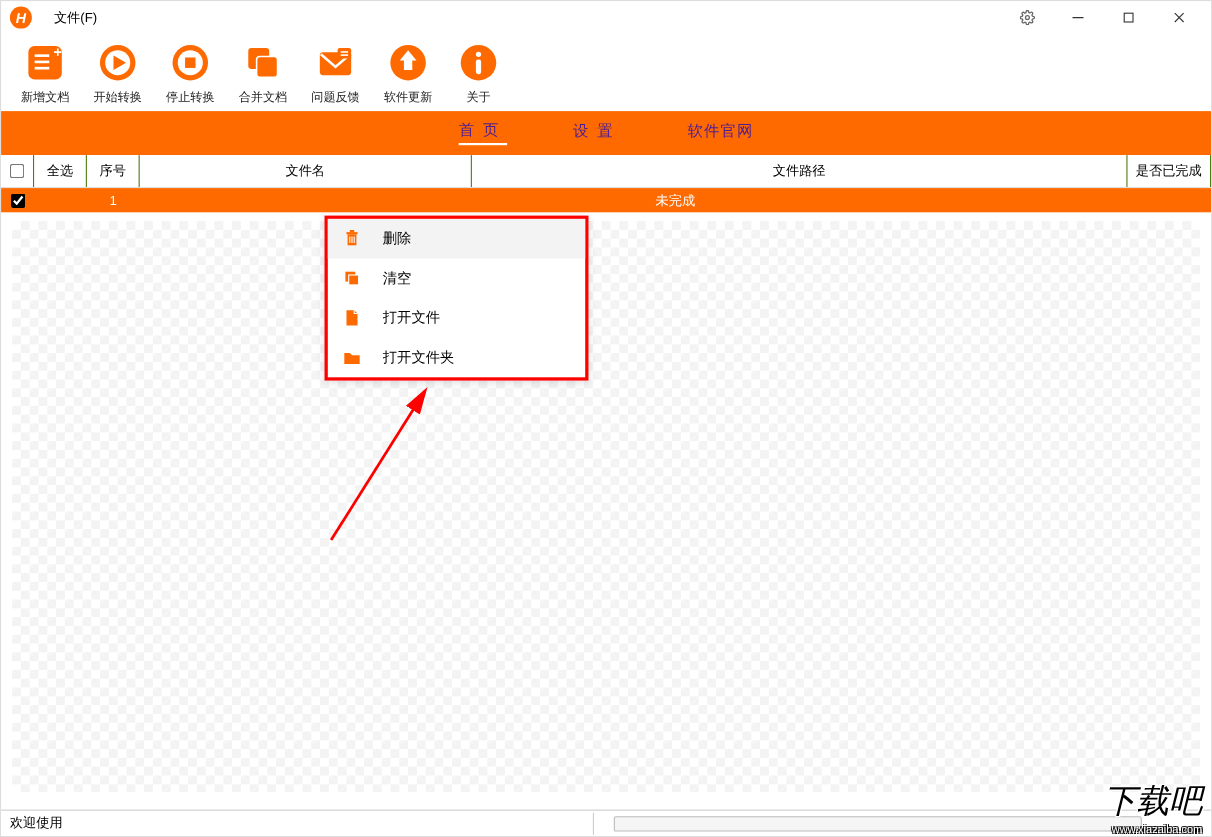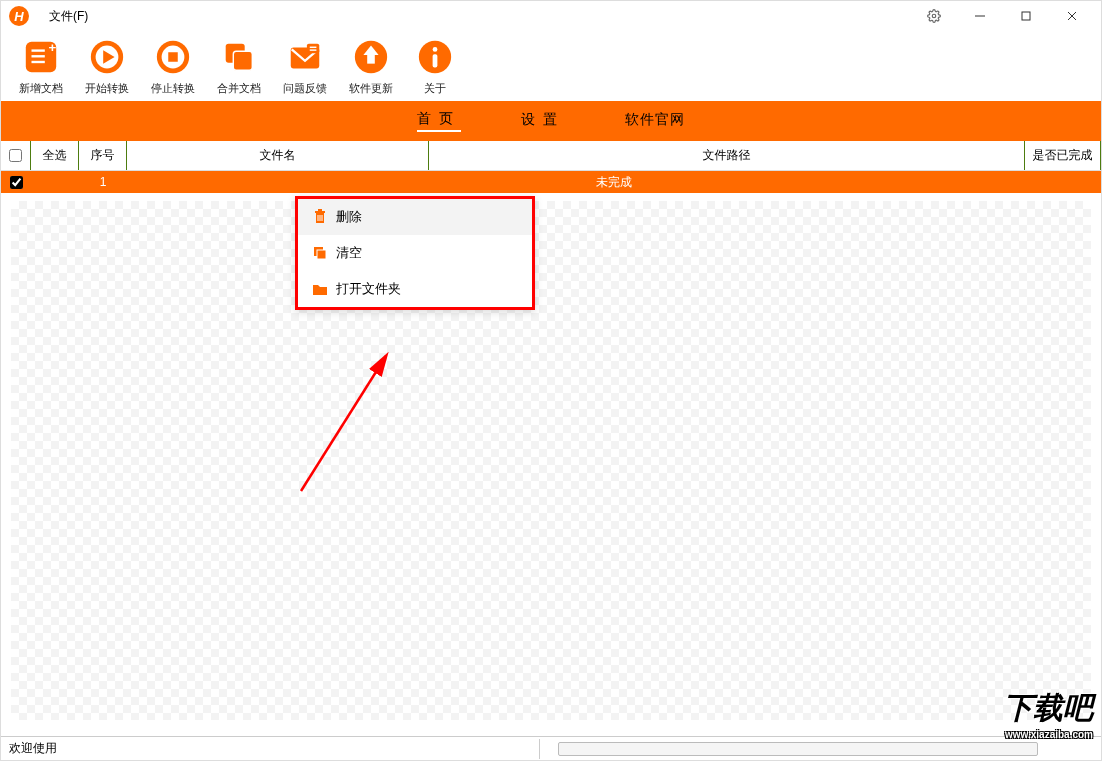--- a/index.html
+++ b/index.html
@@ -12,21 +12,21 @@
     .tb-btn { width: 42px; height: 28px; display: flex; align-items: center; justify-content: center; cursor: pointer; }
     .tb-btn svg { width: 14px; height: 14px; }
     
     .toolbar { height: 70px; display: flex; align-items: center; padding: 0 18px; gap: 22px; }
     .tool-item { display: flex; flex-direction: column; align-items: center; gap: 4px; cursor: pointer; }
     .tool-icon { width: 40px; height: 40px; display: flex; align-items: center; justify-content: center; }
     .tool-icon svg { width: 38px; height: 38px; }
     .tool-label { font-size: 11px; color: #222; }
     
     .nav-bar { height: 40px; background: #ff6a00; display: flex; align-items: center; justify-content: center; gap: 60px; }
-    .nav-item { color: #000000; font-size: 14px; letter-spacing: 8px; cursor: pointer; padding-bottom: 2px; }
+    .nav-item { color: #4c1d95; font-size: 14px; letter-spacing: 8px; cursor: pointer; padding-bottom: 2px; }
     .nav-item.active { border-bottom: 2px solid #fff; }
     
     .table-header { height: 30px; display: flex; border-bottom: 1px solid #ddd; background: #fff; }
     .th { display: flex; align-items: center; justify-content: center; font-size: 12px; border-right: 1px solid #4d7c0f; }
     .th-check { width: 30px; }
     .th-selall { width: 48px; }
     .th-seq { width: 48px; }
     .th-name { width: 302px; }
     .th-path { width: 596px; }
     .th-status { flex: 1; }
@@ -47,32 +47,32 @@
         linear-gradient(-45deg, #f3f3f3 25%, transparent 25%),
         linear-gradient(45deg, transparent 75%, #f3f3f3 75%),
         linear-gradient(-45deg, transparent 75%, #f3f3f3 75%);
       background-size: 16px 16px;
       background-position: 0 0, 0 8px, 8px -8px, -8px 0px;
       background-color: #fff;
       z-index: -1;
     }
     
     .context-menu { position: absolute; top: 195px; left: 294px; width: 240px; background: #fff; border: 3px solid #ff0000; box-shadow: 0 2px 8px rgba(0,0,0,0.15); z-index: 10; }
-    .ctx-item { height: 36px; display: flex; align-items: center; padding: 0 14px; gap: 8px; font-size: 13px; cursor: pointer; }
+    .ctx-item { height: 36px; display: flex; align-items: center; padding: 0 14px; gap: 20px; font-size: 13px; cursor: pointer; }
     .ctx-item.hover { background: #f3f3f3; }
     .ctx-icon { width: 16px; height: 16px; display: flex; align-items: center; justify-content: center; }
     .ctx-icon svg { width: 16px; height: 16px; }
     
     .arrow { position: absolute; top: 340px; left: 290px; z-index: 5; pointer-events: none; }
     
     .statusbar { position: absolute; bottom: 0; left: 0; right: 0; height: 24px; border-top: 1px solid #ccc; display: flex; align-items: center; font-size: 12px; padding: 0 8px; background: #fff; gap: 12px; }
     .status-divider { border-left: 1px solid #ccc; height: 20px; margin-left: 470px; margin-right: 6px; }
     .progress-track { width: 480px; height: 14px; border: 1px solid #bbb; border-radius: 2px; background: #f5f5f5; }
     
-    .watermark { position: absolute; bottom: 20px; right: 8px; z-index: 20; color: #000; font-weight: bold; }
+    .watermark { position: absolute; bottom: 0; right: 8px; z-index: 20; color: #000; font-weight: normal; }
     .watermark .wm-main { font-size: 30px; font-style: italic; text-shadow: -1px -1px 0 #fff, 1px -1px 0 #fff, -1px 1px 0 #fff, 1px 1px 0 #fff; }
     .watermark .wm-sub { font-size: 10px; text-align: right; color: #fff; text-shadow: -1px -1px 0 #000, 1px -1px 0 #000, -1px 1px 0 #000, 1px 1px 0 #000; }
   </style>
 </head>
 <body>
 
 <div class="titlebar">
   <div class="logo">H</div>
   <div class="titlebar-menu">文件(F)</div>
   <div class="titlebar-controls">
@@ -220,20 +220,29 @@
     <span>删除</span>
   </div>
   <div class="ctx-item">
     <span class="ctx-icon">
       <svg viewBox="0 0 16 16">
           <rect x="2" y="2" width="9" height="9" fill="#ff6a00"></rect>
           <rect x="5" y="5" width="9" height="9" fill="#ff6a00" stroke="#fff" stroke-width="1"></rect>
         </svg>
     </span>
     <span>清空</span>
+  </div>
+  <div class="ctx-item">
+    <span class="ctx-icon">
+      <svg viewBox="0 0 16 16">
+          <path d="M3 1 h7 l3 3 v11 h-10 z" fill="#ff6a00"></path>
+          <path d="M10 1 v3 h3" fill="none" stroke="#fff" stroke-width="1"></path>
+        </svg>
+    </span>
+    <span>打开文件</span>
   </div>
   <div class="ctx-item">
     <span class="ctx-icon">
       <svg viewBox="0 0 16 16">
           <path d="M1 4 h5 l2 2 h7 v8 h-14 z" fill="#ff6a00"></path>
         </svg>
     </span>
     <span>打开文件夹</span>
   </div>
 </div>

